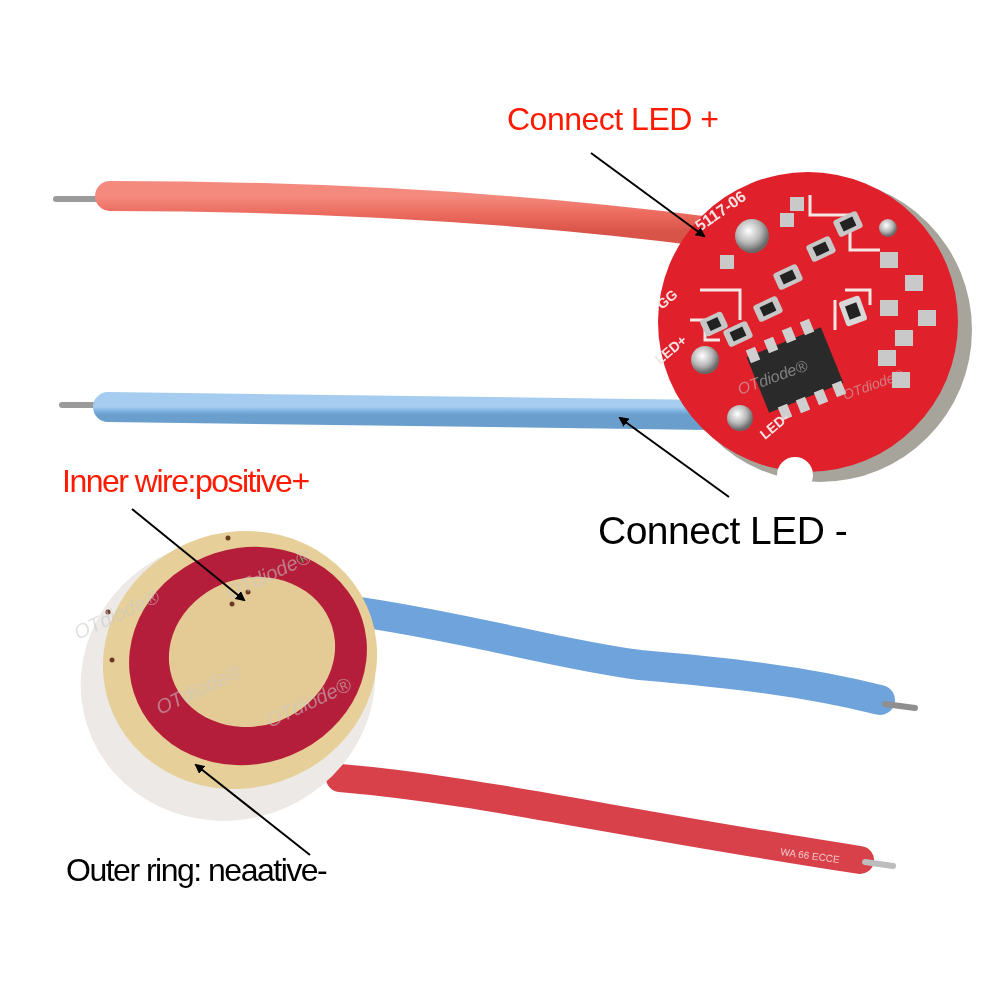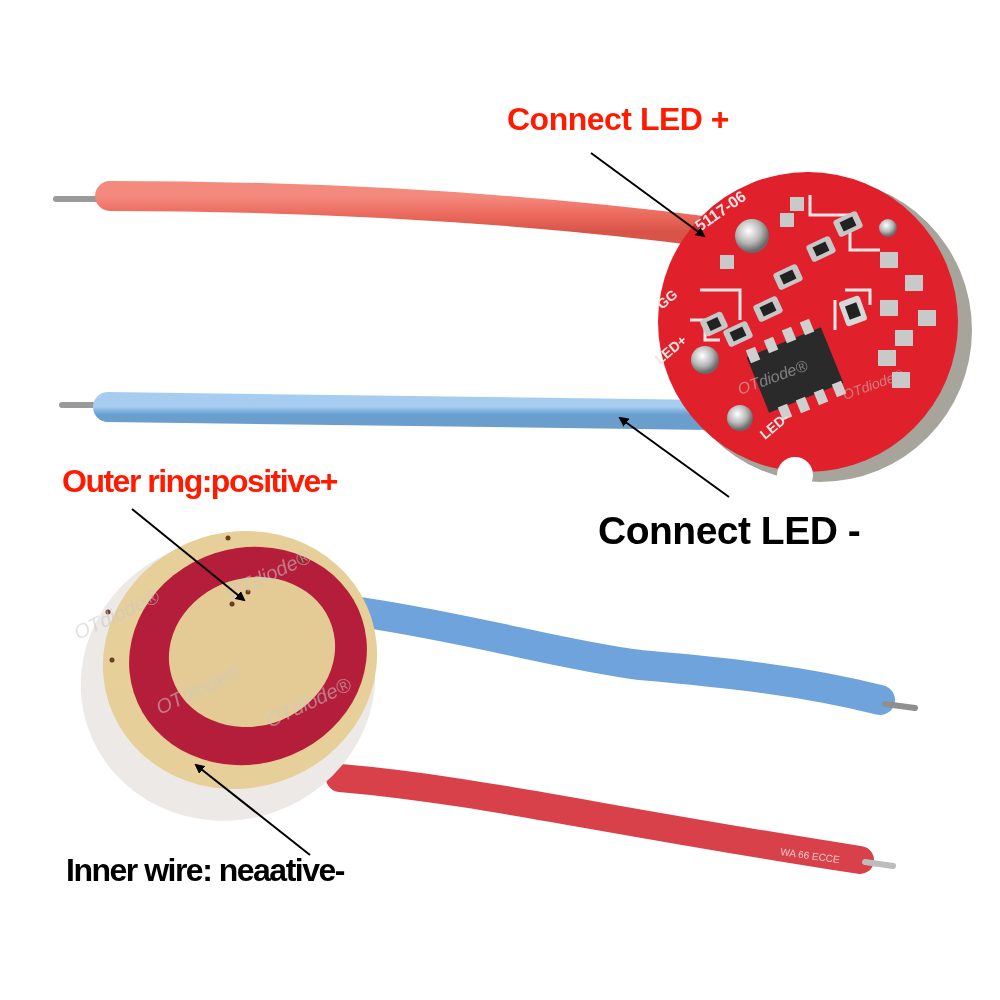--- a/index.html
+++ b/index.html
@@ -1,18 +1,18 @@
 <!DOCTYPE html>
 <html><head>
   <meta charset="utf-8">
   <style>
     html, body { margin: 0; padding: 0; background: #ffffff; }
     body { width: 1000px; height: 1000px; position: relative; overflow: hidden; font-family: "Liberation Sans", sans-serif; }
     .scene { position: absolute; left: 0; top: 0; width: 1000px; height: 1000px; }
-    .label { position: absolute; font-family: "Liberation Sans", sans-serif; font-weight: bold; white-space: nowrap; letter-spacing: -0.5px; }
+    .label { position: absolute; font-family: "Liberation Sans", sans-serif; font-weight: normal; white-space: nowrap; letter-spacing: -0.5px; }
     .label-red { color: #ff1a00; }
     .label-black { color: #000000; }
     .lbl-connect-pos { left: 507px; top: 101px; font-size: 32px; }
     .lbl-connect-neg { left: 598px; top: 509px; font-size: 39px; }
     .lbl-inner { left: 62px; top: 463px; font-size: 32px; letter-spacing: -1.5px; }
     .lbl-outer { left: 66px; top: 852px; font-size: 32px; letter-spacing: -1.5px; }
     .pcb-text { font-family: "Liberation Sans", sans-serif; fill: #f6e3e3; font-weight: bold; }
     .wm { font-family: "Liberation Sans", sans-serif; font-style: italic; fill: rgba(200,200,200,0.55); }
   </style>
 </head>
@@ -162,15 +162,15 @@
     <g stroke="#000" stroke-width="2" fill="none">
       <line x1="591" y1="153" x2="704" y2="236" marker-end="url(#arrowhead)"></line>
       <line x1="729" y1="497" x2="620" y2="418" marker-end="url(#arrowhead)"></line>
       <line x1="132" y1="509" x2="244" y2="600" marker-end="url(#arrowhead)"></line>
       <line x1="310" y1="855" x2="196" y2="765" marker-end="url(#arrowhead)"></line>
     </g>
   </svg>
 
   <div class="label label-red lbl-connect-pos">Connect LED +</div>
   <div class="label label-black lbl-connect-neg">Connect LED -</div>
-  <div class="label label-red lbl-inner">Outer ring:positive+</div>
-  <div class="label label-black lbl-outer">Inner wire: neaative-</div>
+  <div class="label label-red lbl-inner">Inner wire:positive+</div>
+  <div class="label label-black lbl-outer">Outer ring: neaative-</div>
 </div>
 
 </body></html>

